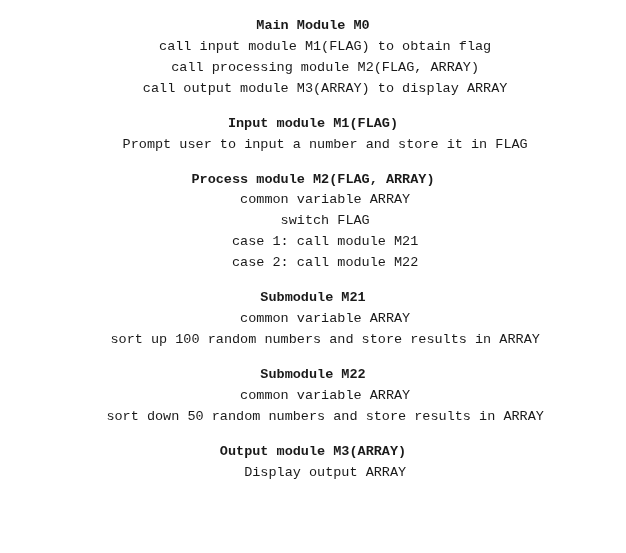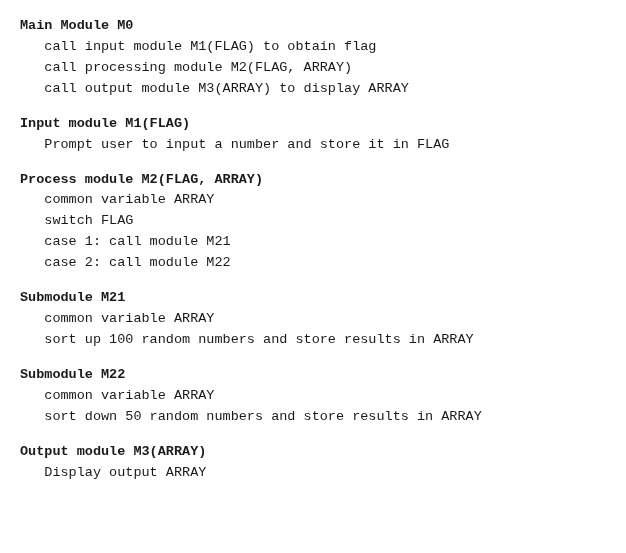--- a/index.html
+++ b/index.html
@@ -18,20 +18,21 @@
       min-height: 553px;
     }
 
     .code-block {
       line-height: 1.55;
       white-space: pre;
     }
 
     .section {
       margin-bottom: 14px;
+      text-align: center;
     }
 
     .section-header {
       font-weight: bold;
     }
 
     .line {
       display: block;
     }
   </style>

